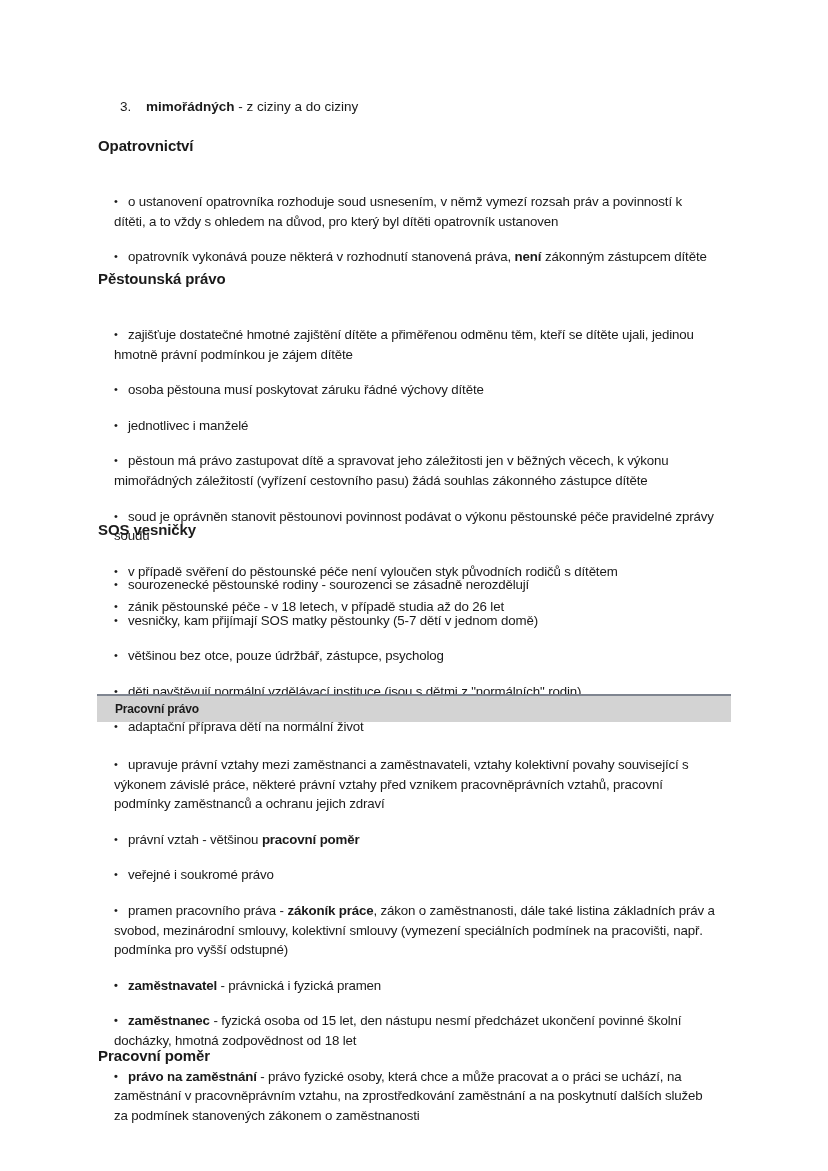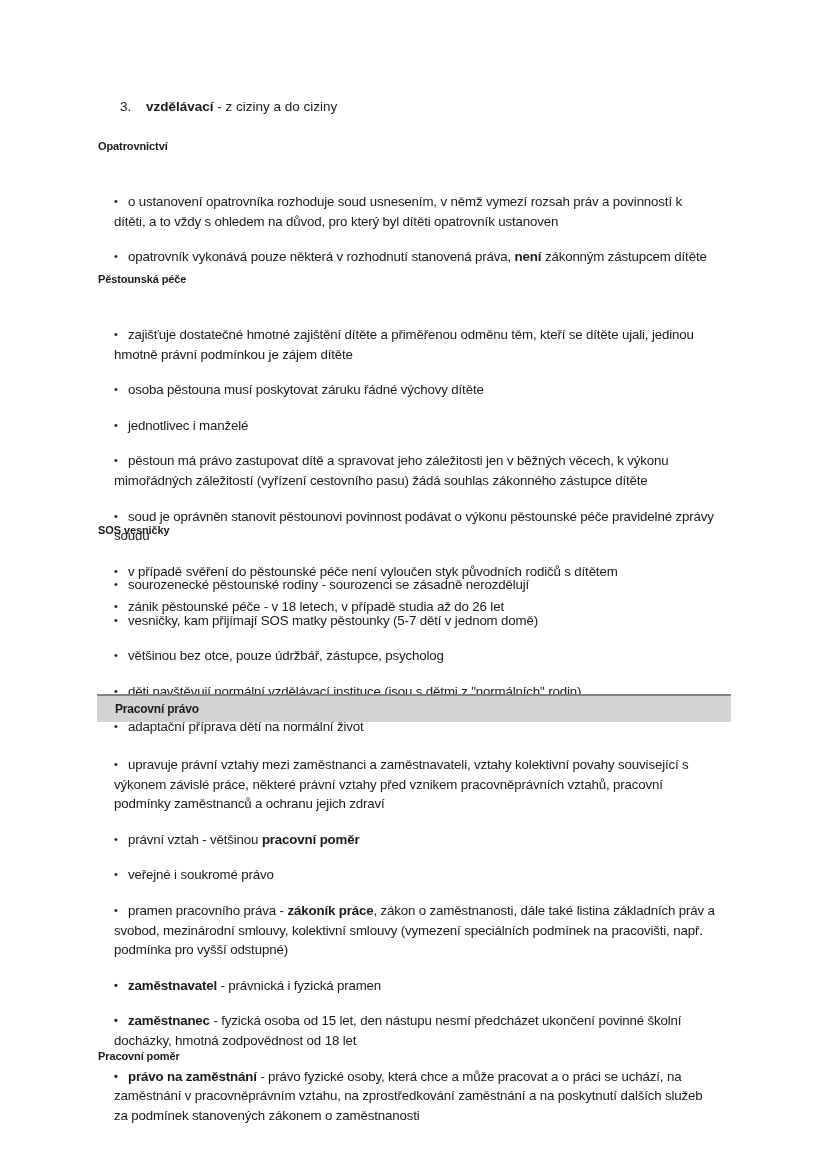--- a/index.html
+++ b/index.html
@@ -7,21 +7,21 @@
       width: 828px; height: 1171px; position: relative; overflow: hidden;
       font-family: "Liberation Sans", sans-serif; color: #1a1a1a;
     }
     .page { position: absolute; left: 98px; top: 0; width: 634px; }
     .num-item {
       position: absolute; top: 98px; left: 22px;
       font-size: 13.5px; line-height: 18px;
     }
     .num-item .num { display: inline-block; width: 26px; }
     .sub-h {
-      position: absolute; left: 0; font-weight: bold; font-size: 11px; line-height: 18px;
+      position: absolute; left: 0; font-weight: bold; font-size: 15px; line-height: 18px;
       letter-spacing: -0.1px;
     }
     .list { position: absolute; left: 0; width: 634px; font-size: 13.3px; line-height: 19.6px; letter-spacing: -0.15px; }
     .list p { margin: 16px; }
     .bullet { display: inline-block; width: 14px; font-size: 11px; vertical-align: 1px; }
     b { font-weight: bold; }
     .section-bar {
       position: absolute; left: -1px; top: 694px; width: 634px; height: 26px;
       background: #d3d3d3; border-top: 2px solid #7f8590;
     }
@@ -29,30 +29,30 @@
       position: absolute; left: 18px; top: 1px; font-size: 12px; font-weight: bold; line-height: 24px;
       letter-spacing: -0.2px;
     }
   </style>
 </head>
 <body>
 
 <div class="page">
 
   <div class="num-item">
-    <span class="num">3.</span><b>vzdělávací</b><span> - z ciziny a do ciziny</span>
+    <span class="num">3.</span><b>mimořádných</b><span> - z ciziny a do ciziny</span>
   </div>
 
   <div class="sub-h" style="top:137px">Opatrovnictví</div>
   <div class="list" style="top:176px">
     <p><span class="bullet">•</span><span>o ustanovení opatrovníka rozhoduje soud usnesením, v němž vymezí rozsah práv a povinností k dítěti, a to vždy s ohledem na důvod, pro který byl dítěti opatrovník ustanoven</span></p>
     <p><span class="bullet">•</span><span>opatrovník vykonává pouze některá v rozhodnutí stanovená práva, </span><b>není</b><span> zákonným zástupcem dítěte</span></p>
   </div>
 
-  <div class="sub-h" style="top:270px">Pěstounská péče</div>
+  <div class="sub-h" style="top:270px">Pěstounská právo</div>
   <div class="list" style="top:309px">
     <p><span class="bullet">•</span><span>zajišťuje dostatečné hmotné zajištění dítěte a přiměřenou odměnu těm, kteří se dítěte ujali, jedinou hmotně právní podmínkou je zájem dítěte</span></p>
     <p><span class="bullet">•</span><span>osoba pěstouna musí poskytovat záruku řádné výchovy dítěte</span></p>
     <p><span class="bullet">•</span><span>jednotlivec i manželé</span></p>
     <p><span class="bullet">•</span><span>pěstoun má právo zastupovat dítě a spravovat jeho záležitosti jen v běžných věcech, k výkonu mimořádných záležitostí (vyřízení cestovního pasu) žádá souhlas zákonného zástupce dítěte</span></p>
     <p><span class="bullet">•</span><span>soud je oprávněn stanovit pěstounovi povinnost podávat o výkonu pěstounské péče pravidelné zprávy soudu</span></p>
     <p><span class="bullet">•</span><span>v případě svěření do pěstounské péče není vyloučen styk původních rodičů s dítětem</span></p>
     <p><span class="bullet">•</span><span>zánik pěstounské péče - v 18 letech, v případě studia až do 26 let</span></p>
   </div>
 

